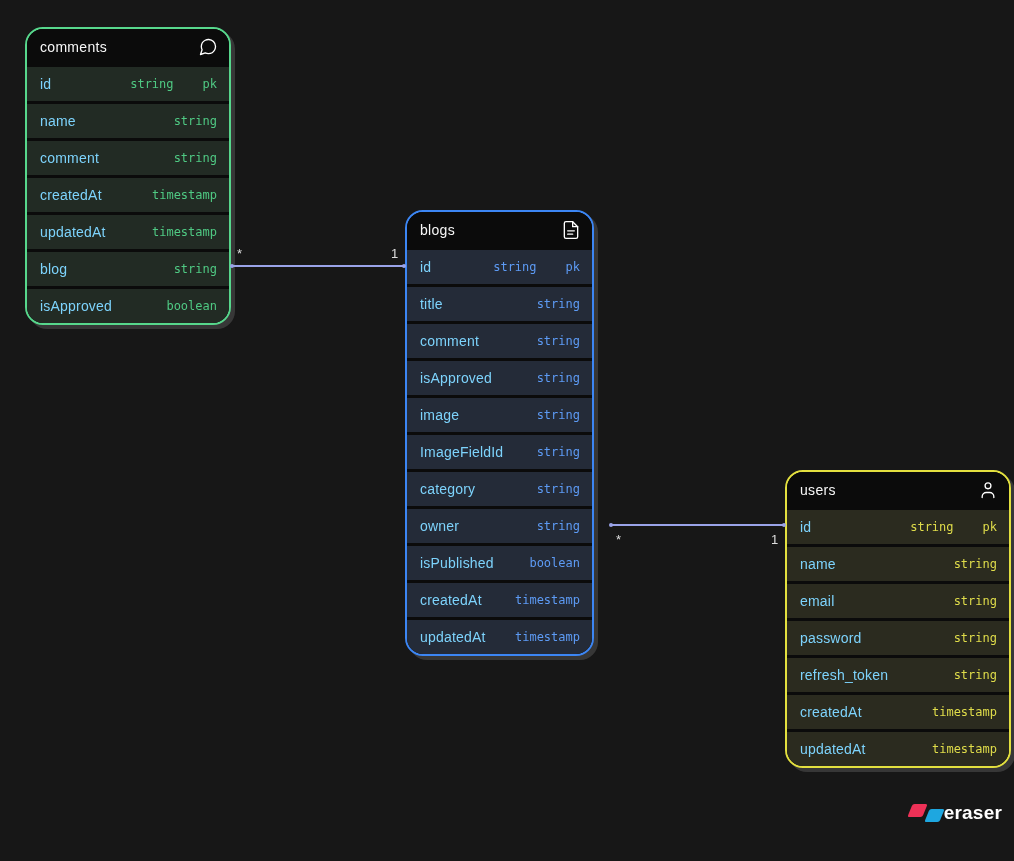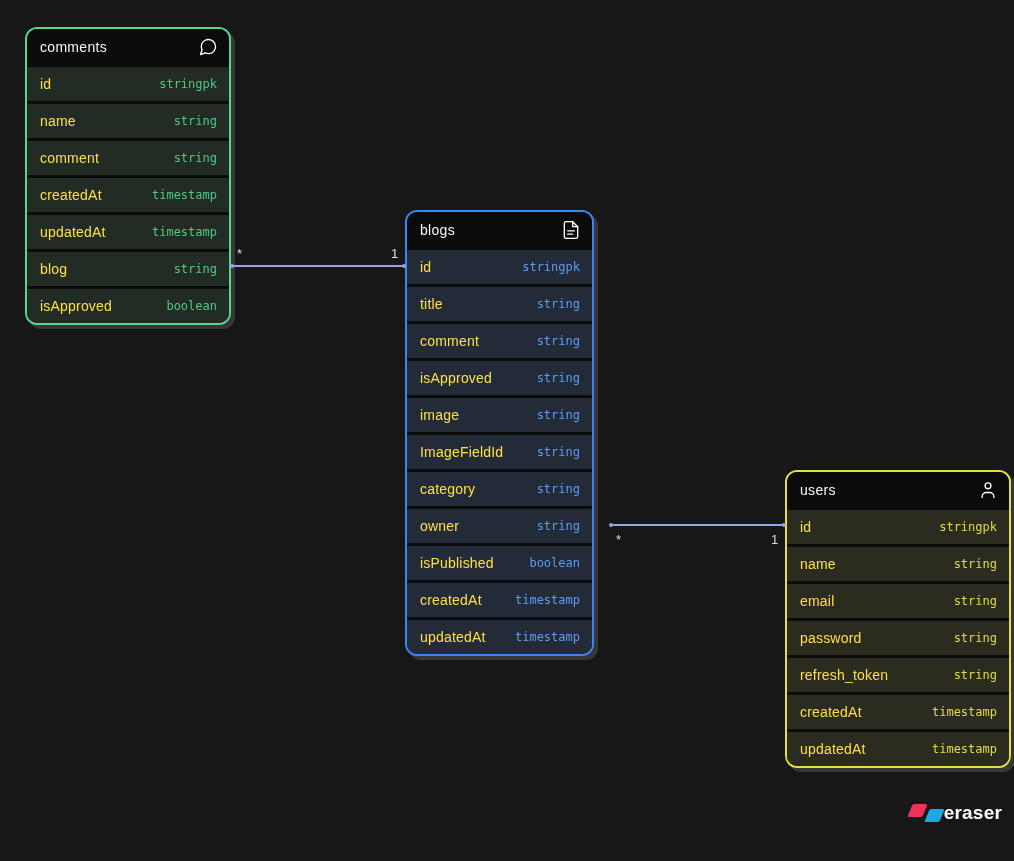--- a/index.html
+++ b/index.html
@@ -7,44 +7,44 @@
     width:1014px;height:861px;overflow:hidden;
     background:#171717;
     font-family:"Liberation Sans",sans-serif;
   }
   #diagram{position:relative;width:1014px;height:861px}
 
   
   .entity{
     position:absolute;box-sizing:border-box;
     border:2px solid var(--accent);
-    border-radius:12px;
+    border-radius:18px;
     background:#0b0b0b;
     box-shadow:4px 4px 0 rgba(255,255,255,.14);
     overflow:hidden;
   }
   .entity-header{
     height:35px;display:flex;align-items:center;justify-content:space-between;
     padding:0 11px 0 13px;background:#0b0b0b;
   }
   .entity-title{color:#f7f7f7;font-size:14px;letter-spacing:.3px}
   .entity-icon{width:20px;height:20px;display:block}
   .entity-icon svg{width:20px;height:20px;display:block}
   .field-row{
     height:34px;margin-top:3px;background:var(--rowbg);
     display:flex;align-items:center;justify-content:space-between;
     padding:0 12px 0 13px;
   }
-  .field-name{color:#fde047;font-size:14px;letter-spacing:.2px}
+  .field-name{color:#7dd3fc;font-size:14px;letter-spacing:.2px}
   .field-type{
     font-family:"DejaVu Sans Mono",monospace;
     font-size:12px;color:var(--type);letter-spacing:0;
-    display:flex;align-items:center;
-  }
-  .field-key{}
+    display:flex;align-items:center;gap:20px;
+  }
+  .field-key{margin-left:9px}
 
   
   .rel-line{position:absolute;height:1.5px}
   .rel-line::before,.rel-line::after{
     content:"";position:absolute;top:-1.25px;width:4px;height:4px;border-radius:50%;
     background:inherit;
   }
   .rel-line::before{left:-1px}
   .rel-line::after{right:-1px}
   .cardinality{

